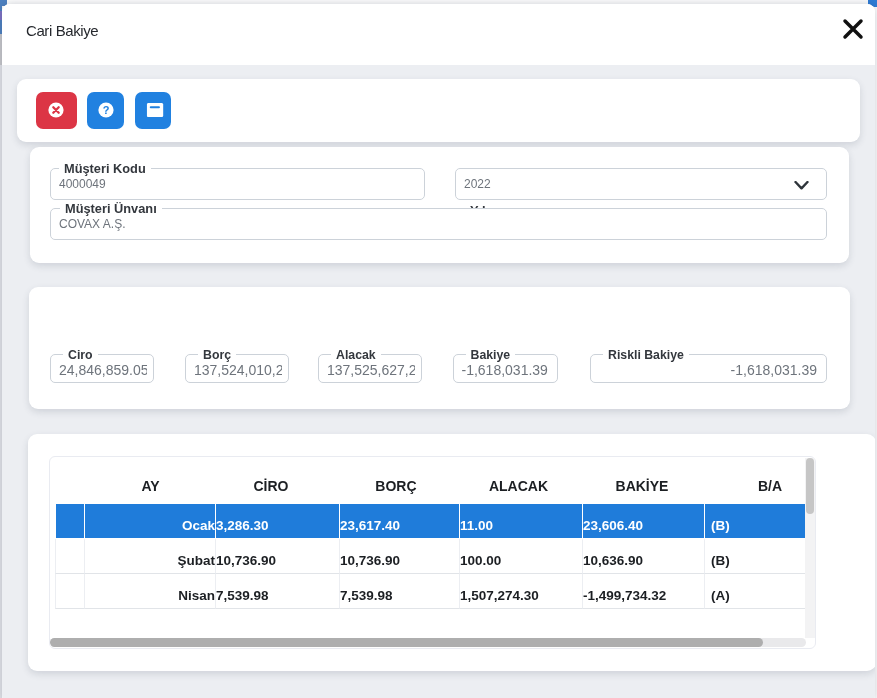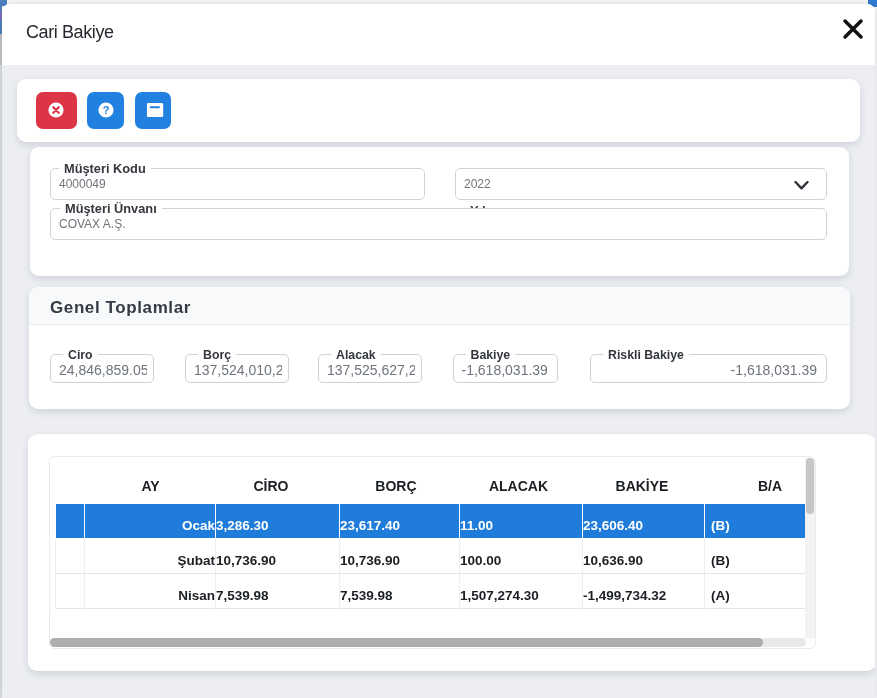--- a/index.html
+++ b/index.html
@@ -11,28 +11,28 @@
   #tl-blue { left:0; top:0; width:7px; height:6px; background:#4e82c2; }
   #tr-blue { left:868px; top:0; width:9px; height:7px; background:#2e7cd6; }
   #l-strip { left:0; top:0; width:2px; height:34px; background:#4e82c2; z-index:5; }
   #l-purple { left:0; top:11px; width:2px; height:8.5px; background:#7e72c5; z-index:6; }
   #l-gray { left:0; top:34px; width:2px; height:31px; background:#c9c9cd; z-index:5; }
   #l-gray2 { left:0; top:65px; width:2px; height:633px; background:#e4e5ea; z-index:5; }
 
   #modal { left:2px; top:3.5px; width:872.5px; height:700px; background:#fff;
     border-radius:8px; box-shadow:0 0 10px rgba(40,50,70,.25); overflow:hidden; z-index:10; }
   #mheader { left:0; top:0; width:100%; height:61px; background:#fff; }
-  #mtitle { left:24px; top:18.5px; font-size:18px; font-weight:500; color:#26292e; letter-spacing:-0.4px; }
+  #mtitle { left:24px; top:18.5px; font-size:15px; font-weight:500; color:#26292e; letter-spacing:-0.4px; }
   #mclose { left:838px; top:12.5px; width:26px; height:26px; }
   #mbody { left:0; top:61px; width:100%; height:639px; background:#eceef2; }
 
   .card { position:absolute; background:#fff; border-radius:9px;
     box-shadow:0 3px 7px rgba(50,60,80,.15); }
   #card-toolbar { left:15px; top:75px;  width:843px; height:63px; }
-  #card-form    { left:28px; top:143.5px; width:819px; height:129px;padding-left:16px; }
+  #card-form    { left:28px; top:143.5px; width:819px; height:116px;padding-left:16px; }
   #card-genel   { left:27px; top:283.5px; width:821px; height:122px; }
   #card-table   { left:26px; top:430.5px; width:848px; height:237px; }
 
   
   .tbtn { position:absolute; top:13.5px; height:36.5px; border-radius:7px; }
   #btn-red  { left:18.5px; width:41px; background:#dc3545; }
   #btn-q    { left:70.3px; width:36.5px; background:#2181e0; }
   #btn-win  { left:118.4px; width:36px; background:#2181e0; }
   .tbtn svg { position:absolute; left:50%; top:50%; transform:translate(-50%,-50%); }
 
@@ -147,23 +147,20 @@
         <path d="M1.5 1 L7.5 7.3 L13.5 1" stroke="#2f353b" stroke-width="2.4" fill="none" stroke-linecap="round" stroke-linejoin="round"></path>
       </svg>
     </div>
     <div class="fld" id="f-unv">
         <span class="lbl">Müşteri Ünvanı</span>
         <span class="val">COVAX A.Ş.</span>
       </div>
   </div>
 
   <div class="card" id="card-genel">
-    <div id="g-head">
-        <div id="g-title">Genel Toplamlar</div>
-      </div>
     <div class="fld gf" id="g-ciro">
         <span class="lbl">Ciro</span>
         <span class="val">24,846,859.05</span>
       </div>
     <div class="fld gf" id="g-borc">
         <span class="lbl">Borç</span>
         <span class="val">137,524,010,2</span>
       </div>
     <div class="fld gf" id="g-alacak">
         <span class="lbl">Alacak</span>

